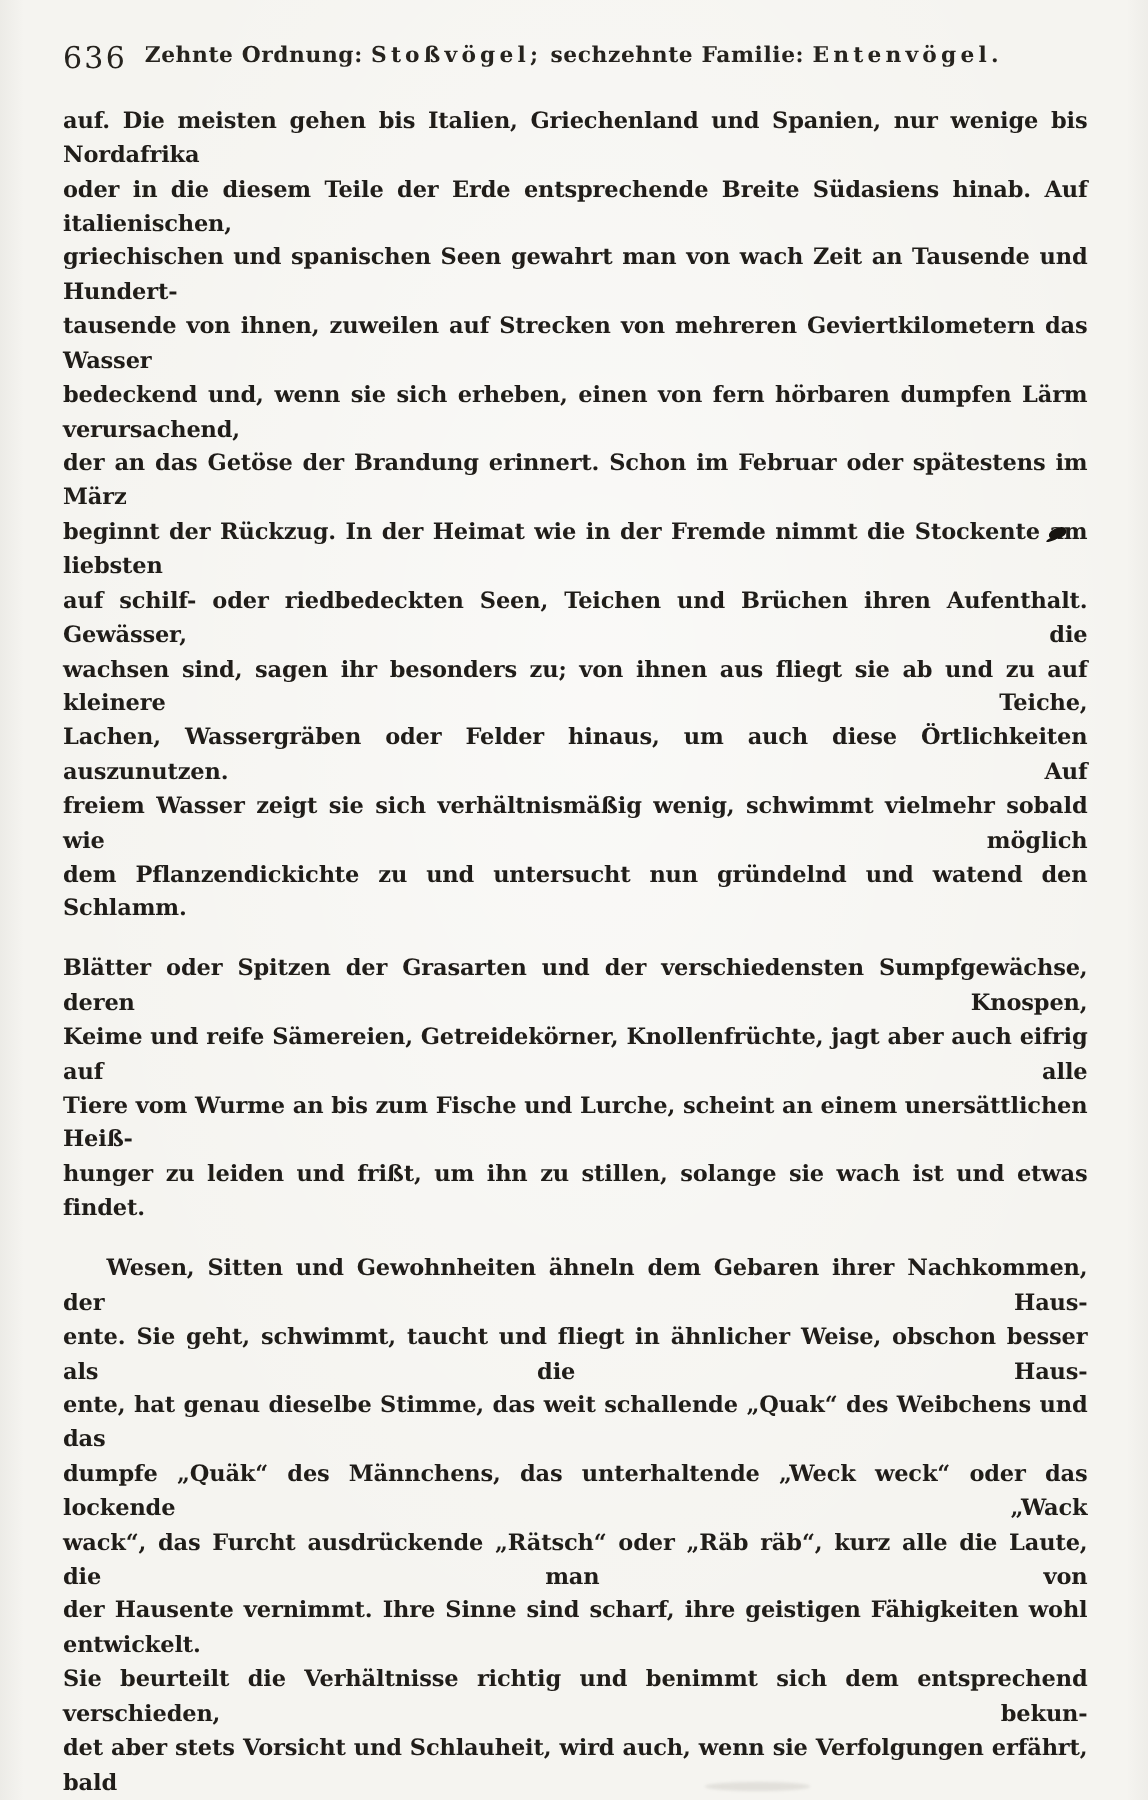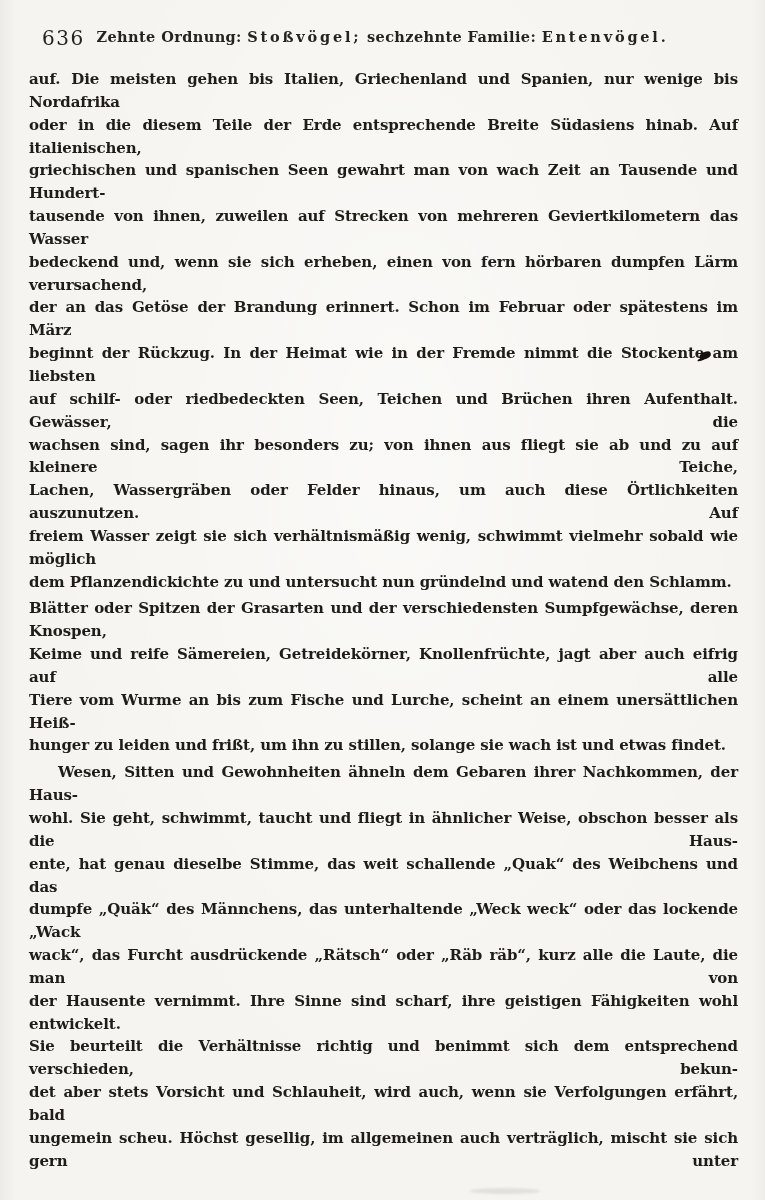--- a/index.html
+++ b/index.html
@@ -43,21 +43,21 @@
   }
   .running-head .gesperrt { letter-spacing: 2.8px; }
   .page-body {
     margin: 16px 23px 0 25px;
     font-size: 15px;
     font-weight: bold;
     line-height: 22.85px;
     letter-spacing: -0.1px;
     color: #201d19;
   }
-  .paragraph { margin: 4px; }
+  .paragraph { margin: 17px; }
   .line {
     text-align: justify;
     text-align-last: justify;
   }
   .line.lastline { text-align-last: left; }
   .line.indent-first { text-indent: 29px; }
   .ink-speck {
     position: absolute;
     left: 699px; top: 352px;
     width: 12px; height: 7px;
@@ -101,21 +101,21 @@
         <div class="line lastline">dem Pflanzendickichte zu und untersucht nun gründelnd und watend den Schlamm.</div>
       </div>
       <div class="paragraph">
         <div class="line">Blätter oder Spitzen der Grasarten und der verschiedensten Sumpfgewächse, deren Knospen,</div>
         <div class="line">Keime und reife Sämereien, Getreidekörner, Knollenfrüchte, jagt aber auch eifrig auf alle</div>
         <div class="line">Tiere vom Wurme an bis zum Fische und Lurche, scheint an einem unersättlichen Heiß-</div>
         <div class="line lastline">hunger zu leiden und frißt, um ihn zu stillen, solange sie wach ist und etwas findet.</div>
       </div>
       <div class="paragraph">
         <div class="line indent-first">Wesen, Sitten und Gewohnheiten ähneln dem Gebaren ihrer Nachkommen, der Haus-</div>
-        <div class="line">wohl.  Sie geht, schwimmt, taucht und fliegt in ähnlicher Weise, obschon besser als die Haus-</div>
+        <div class="line">ente.  Sie geht, schwimmt, taucht und fliegt in ähnlicher Weise, obschon besser als die Haus-</div>
         <div class="line">ente, hat genau dieselbe Stimme, das weit schallende „Quak“ des Weibchens und das</div>
         <div class="line">dumpfe „Quäk“ des Männchens, das unterhaltende „Weck weck“ oder das lockende „Wack</div>
         <div class="line">wack“, das Furcht ausdrückende „Rätsch“ oder „Räb räb“, kurz alle die Laute, die man von</div>
         <div class="line">der Hausente vernimmt.  Ihre Sinne sind scharf, ihre geistigen Fähigkeiten wohl entwickelt.</div>
         <div class="line">Sie beurteilt die Verhältnisse richtig und benimmt sich dem entsprechend verschieden, bekun-</div>
         <div class="line">det aber stets Vorsicht und Schlauheit, wird auch, wenn sie Verfolgungen erfährt, bald</div>
         <div class="line">ungemein scheu.  Höchst gesellig, im allgemeinen auch verträglich, mischt sie sich gern unter</div>
       </div>
     </main>
 

